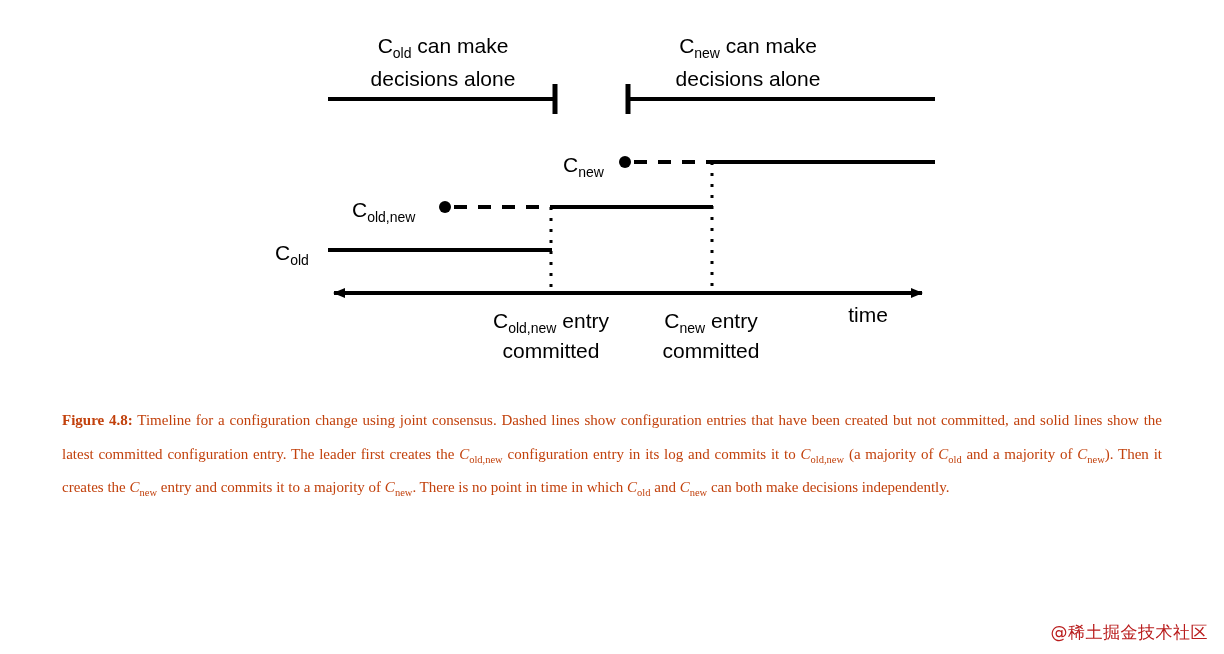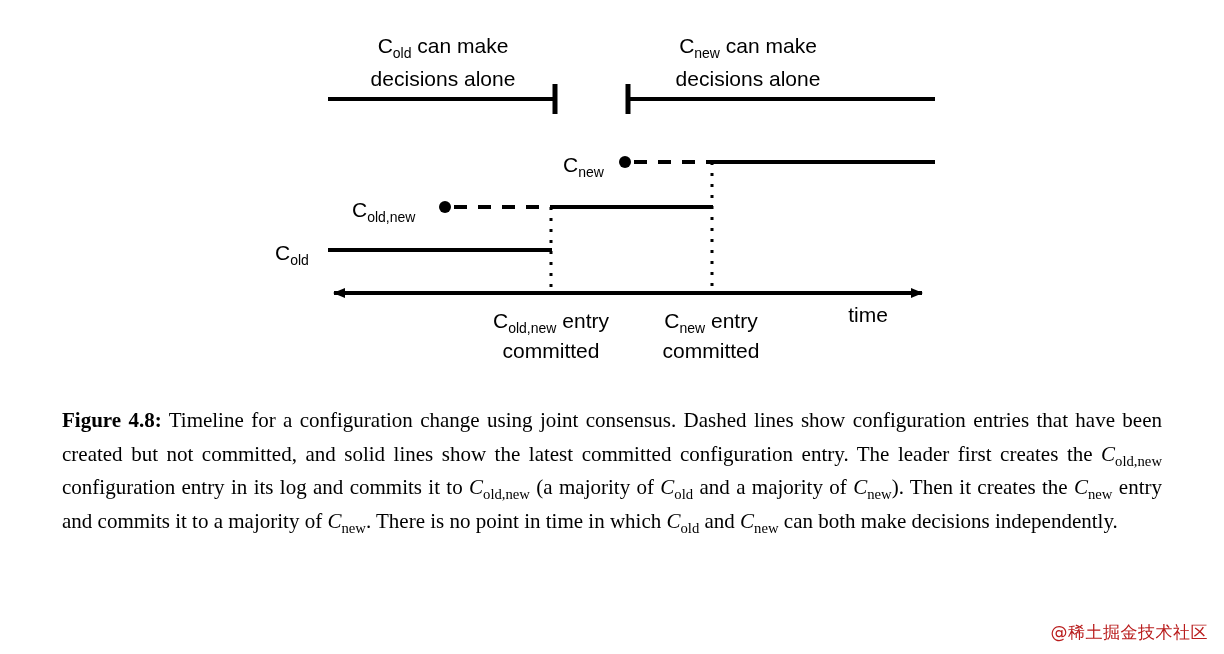--- a/index.html
+++ b/index.html
@@ -36,25 +36,25 @@
   .t-main   { font-size: 21px; }
   .t-sub    { font-size: 14px; }
 
   
   #figure-caption {
     position: absolute;
     left: 62px;
     top: 404px;
     width: 1100px;
     font-family: "Liberation Serif", "DejaVu Serif", serif;
-    font-size: 21px;
+    font-size: 15px;
     line-height: 33.5px;
     text-align: justify;
     text-justify: inter-word;
-    color: #000000;
+    color: #c2410c;
   }
   #figure-caption .caption-label {
     font-weight: bold;
   }
   .mathvar {
     font-family: "Liberation Serif", "DejaVu Serif", serif;
     font-style: italic;
   }
   .mathvar sub {
     font-style: normal;

